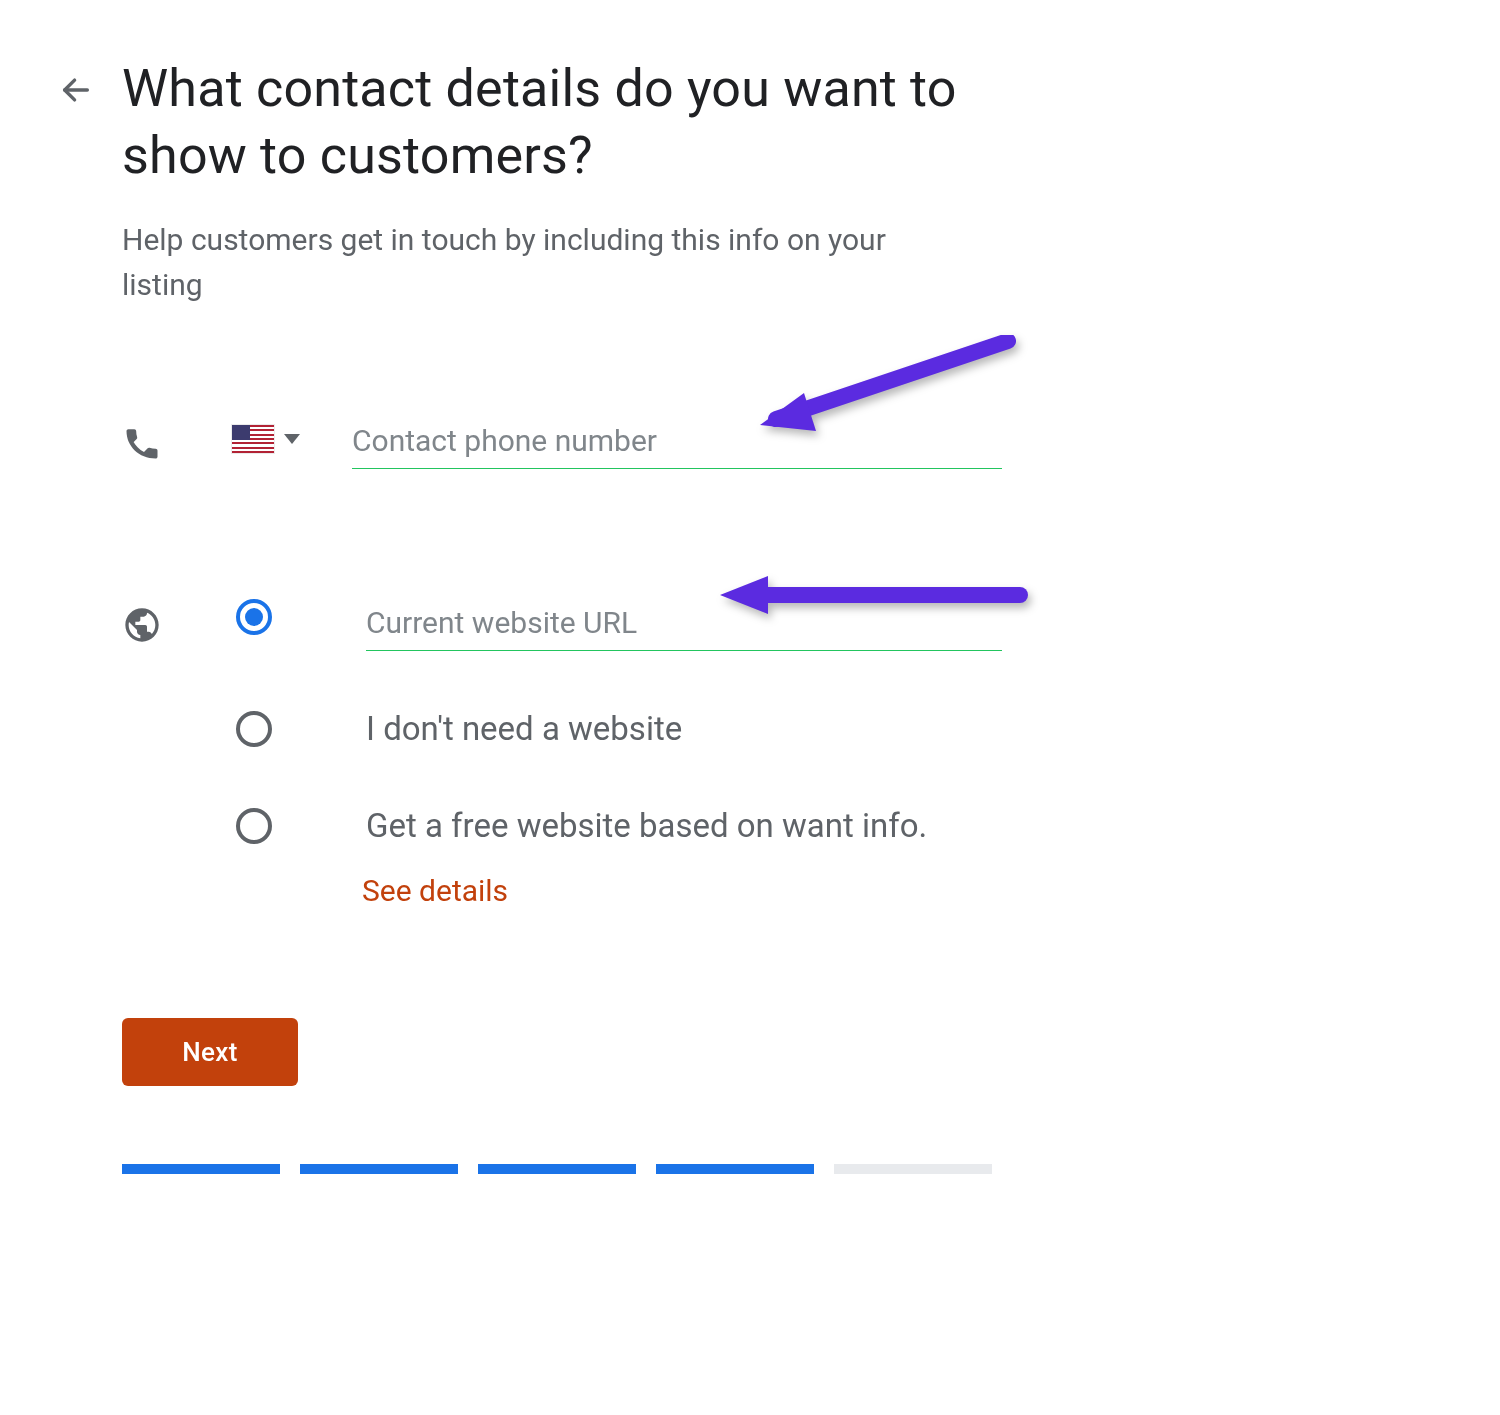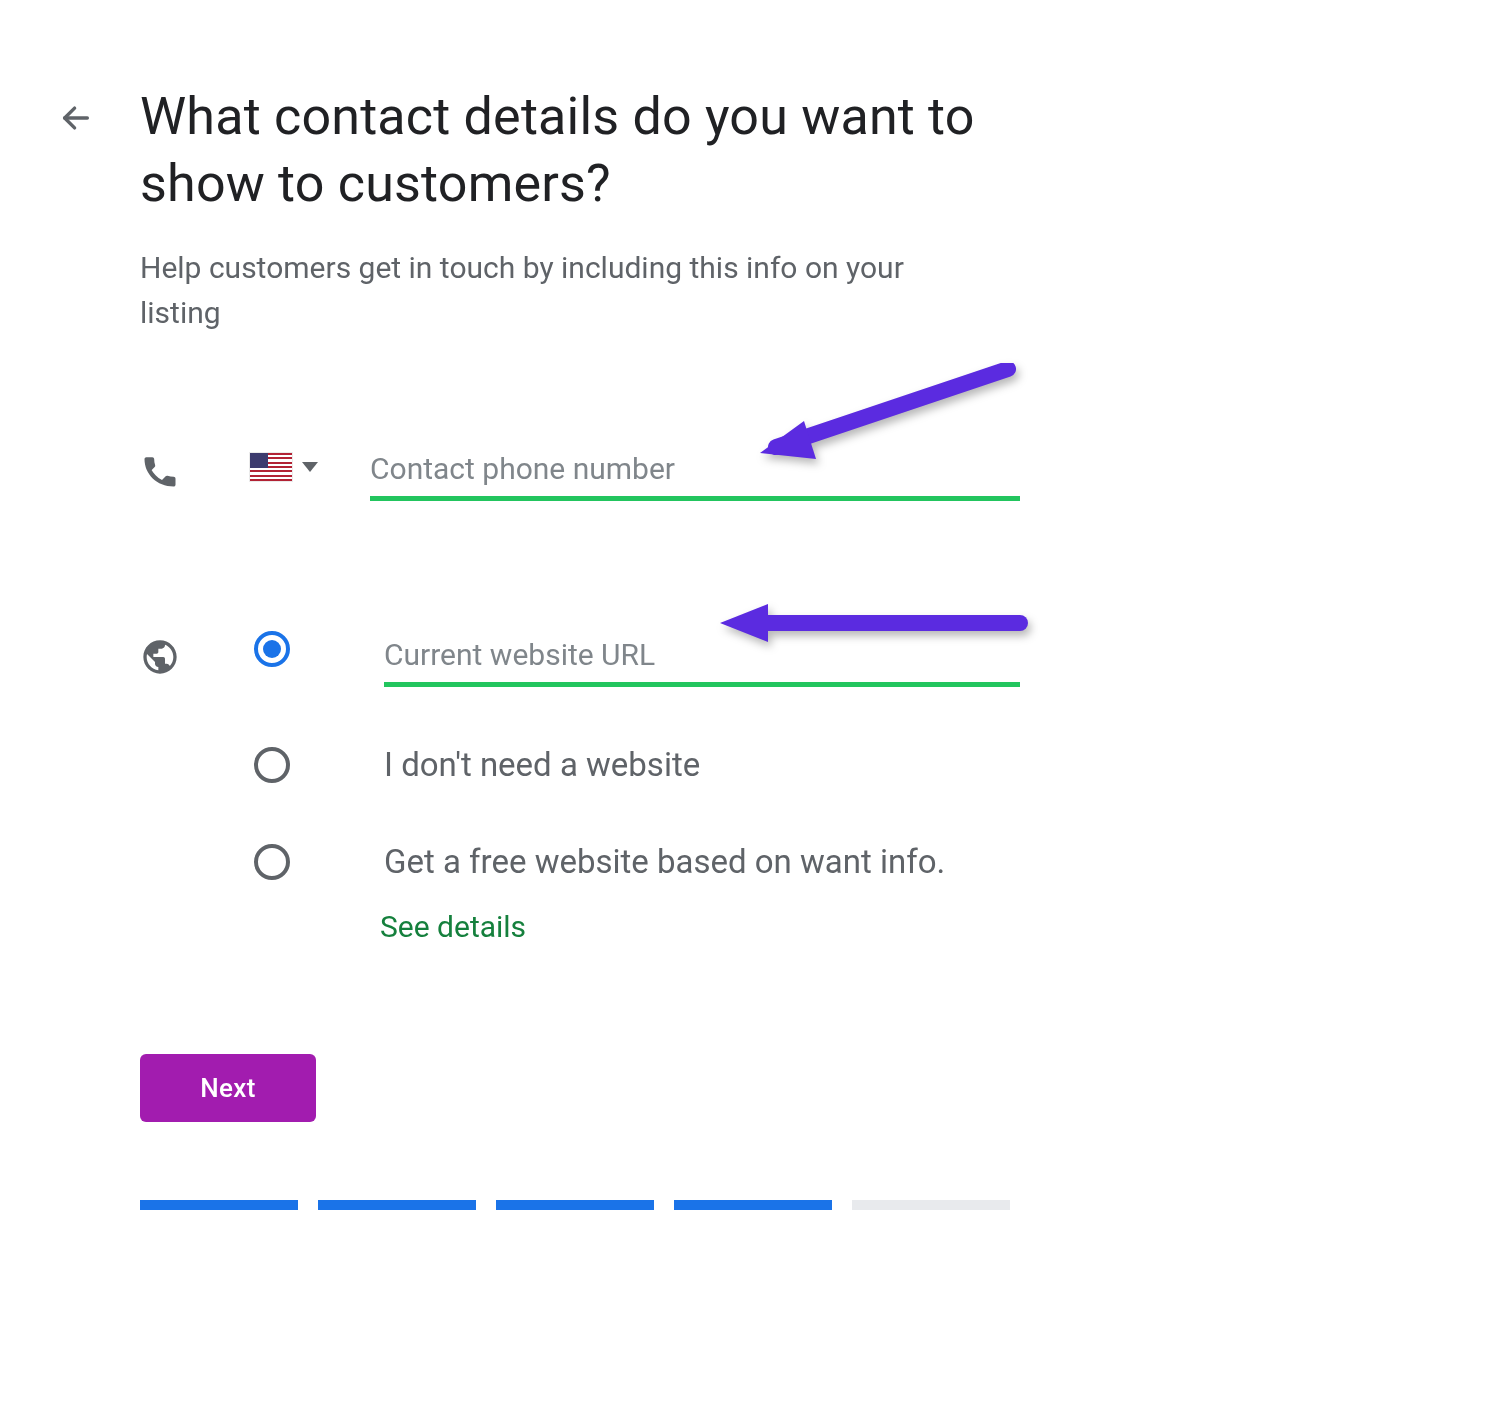--- a/index.html
+++ b/index.html
@@ -8,24 +8,23 @@
     height: 1415px;
     background: #ffffff;
     font-family: "Google Sans", "Product Sans", Roboto, Arial, sans-serif;
     color: #202124;
     position: relative;
     overflow: hidden;
   }
 
   .wrapper {
     position: relative;
-    padding: 56px 80px 40px 68px;
+    padding: 56px 80px 40px 50px;
     width: 1472px;
     box-sizing: border-box;
-    margin-top: 28px;
   }
 
   .back-btn {
     position: absolute;
     left: 52px;
     top: 66px;
     width: 48px;
     height: 48px;
     display: flex;
     align-items: center;
@@ -127,21 +126,21 @@
     border-top: 10px solid #5f6368;
   }
 
   .text-field {
     flex: 1;
     position: relative;
   }
   .text-field input {
     width: 100%;
     border: none;
-    border-bottom: 5px solid #22c55e;
+    border-bottom: 1px solid #22c55e;
     font-size: 30px;
     padding: 6px 0 10px 0;
     background: transparent;
     color: #202124;
     outline: none;
     font-family: inherit;
   }
   .text-field input::placeholder { color: #80868b; }
 
   .website-block { margin-top: 130px; }
@@ -185,31 +184,31 @@
     font-size: 33px;
     color: #5f6368;
   }
 
   .see-details-row {
     margin-top: 28px;
     margin-left: 240px;
   }
   .see-details {
     font-size: 30px;
-    color: #15803d;
+    color: #c2410c;
     cursor: pointer;
   }
 
   .next-btn {
     display: inline-flex;
     align-items: center;
     justify-content: center;
     margin-top: 110px;
     margin-left: 72px;
-    background: #a21caf;
+    background: #c2410c;
     color: #ffffff;
     font-size: 26px;
     font-weight: 500;
     height: 68px;
     width: 176px;
     border-radius: 6px;
     cursor: pointer;
     user-select: none;
     letter-spacing: .3px;
   }

